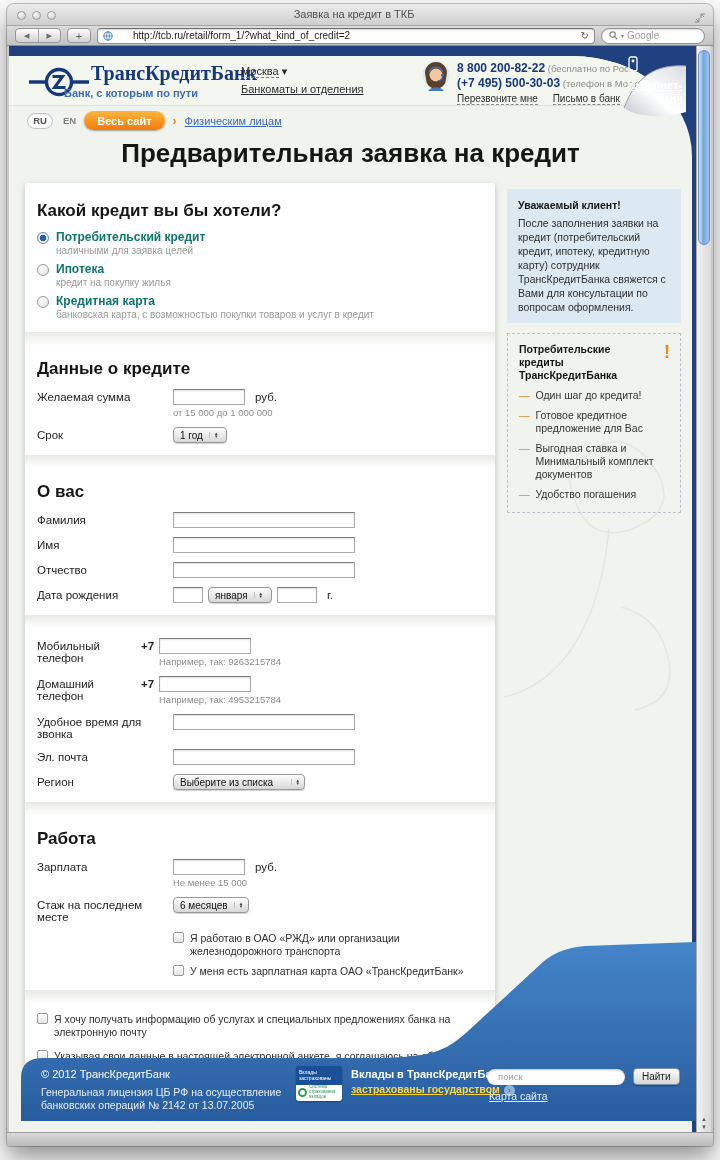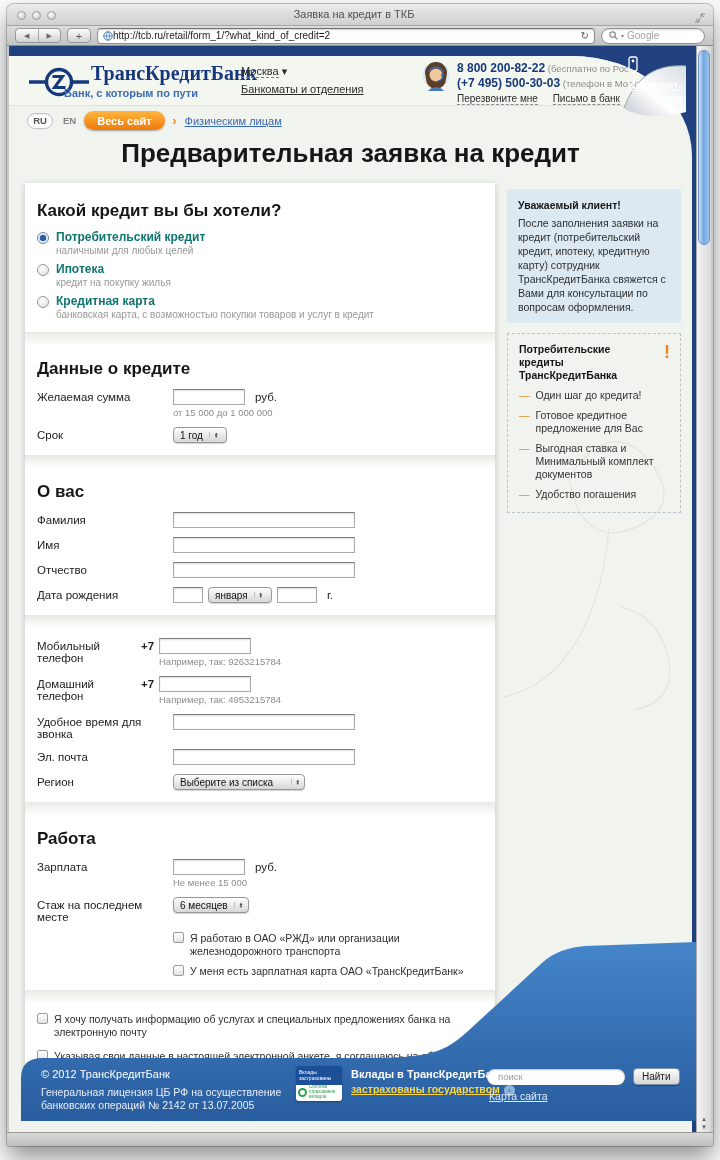--- a/index.html
+++ b/index.html
@@ -22,21 +22,21 @@
   .toolbar { position:relative; height:20px; background:linear-gradient(#dcdcdc,#c3c3c3);
              border-bottom:1px solid #8d8d8d; display:flex; align-items:center; gap:6px; padding:0 8px; }
   .segnav { display:flex; height:15px; width:46px; border:1px solid #979797; border-radius:4px;
             overflow:hidden; background:linear-gradient(#fdfdfd,#d2d2d2); }
   .seg { flex:1; display:flex; align-items:center; justify-content:center; font-size:7px; color:#6a6a6a; }
   .seg + .seg { border-left:1px solid #a8a8a8; }
   .chrome-btn { height:15px; width:24px; border:1px solid #979797; border-radius:4px;
                 background:linear-gradient(#fdfdfd,#d2d2d2); display:flex; align-items:center;
                 justify-content:center; font-size:11px; color:#5c5c5c; }
   .urlfield { flex:1; height:16px; border:1px solid #919191; border-top-color:#6f6f6f; border-radius:4px;
-              background:#fff; display:flex; align-items:center; gap:0; padding:0 5px;
+              background:#fff; display:flex; align-items:center; gap:20px; padding:0 5px;
               box-shadow:inset 0 1px 2px rgba(0,0,0,.18); }
   .urlfield input { flex:1; border:none; outline:none; font-size:10px; color:#1c1c1c;
                     font-family:"Liberation Sans",sans-serif; background:transparent; }
   .reload { font-size:10px; color:#555; }
   .searchfield { width:104px; height:16px; border:1px solid #919191; border-radius:9px; background:#fff;
                  display:flex; align-items:center; gap:3px; padding:0 7px;
                  box-shadow:inset 0 1px 2px rgba(0,0,0,.15); }
   .searchfield input { width:60px; border:none; outline:none; font-size:10px; color:#333; background:transparent; }
   .searchfield input::placeholder { color:#9f9f9f; }
   .caret-mini { font-size:6px; color:#8a8a8a; }
@@ -307,21 +307,21 @@
               </g>
             </svg>
 
             <div class="card">
               <div class="sec-h">Какой кредит вы бы хотели?</div>
 
               <div class="opt">
                 <span class="radio sel"></span>
                 <span class="fcol">
                   <span class="olabel">Потребительский кредит</span>
-                  <span class="osub">наличными для любых целей</span>
+                  <span class="osub">наличными для заявка целей</span>
                 </span>
               </div>
               <div class="opt">
                 <span class="radio"></span>
                 <span class="fcol">
                   <span class="olabel">Ипотека</span>
                   <span class="osub">кредит на покупку жилья</span>
                 </span>
               </div>
               <div class="opt">

